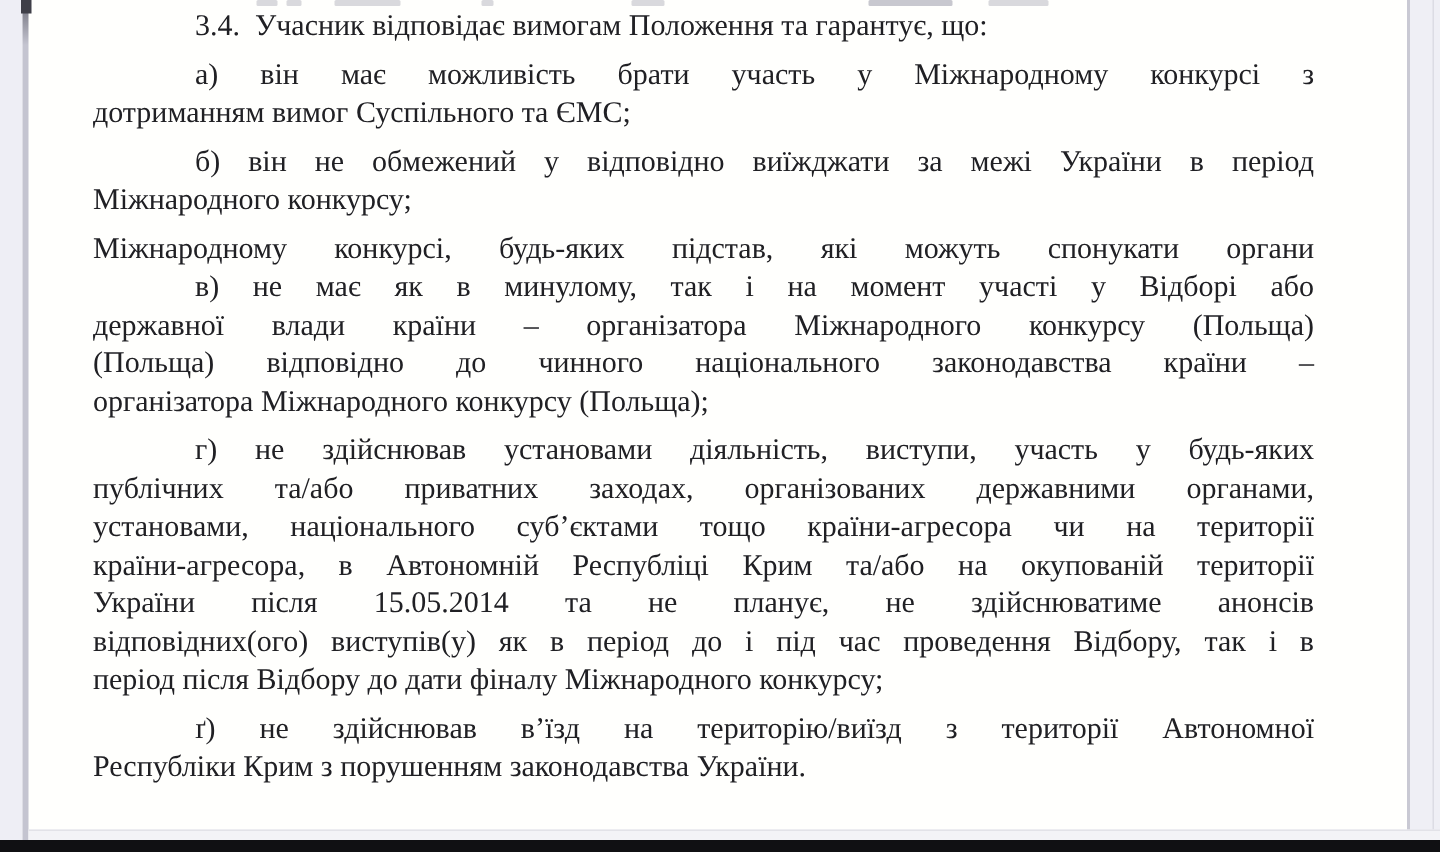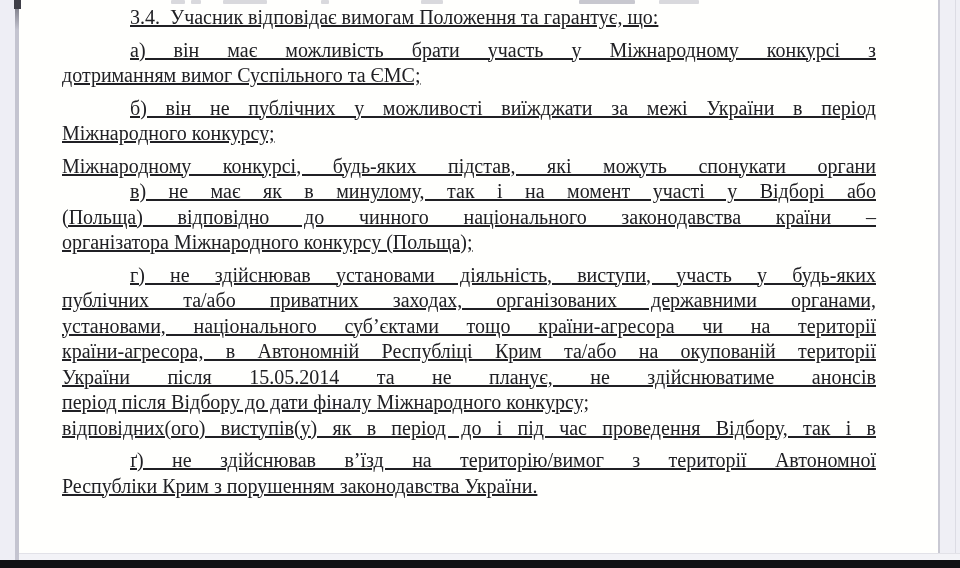--- a/index.html
+++ b/index.html
@@ -37,21 +37,20 @@
     padding:5px 62px 0 43px;
     color:var(--text);
     font-size:20px;
     line-height:25.5px;
   }
   .para{margin:0 0 7px 0;}
   .line{
     text-align:justify;
     text-align-last:justify;
     white-space:normal;
-    text-decoration:underline;
   }
   .line.last{text-align-last:left;}
   .line.first{padding-left:68px;}
   .remnant{position:absolute;top:0;height:4px;background:var(--remnant);opacity:.55;border-radius:1px;}
 </style>
 </head>
 <body>
 
 <div class="viewport">
 
@@ -67,40 +66,41 @@
 
     <div class="doc-body" id="doc-body">
         <div class="para">
           <div class="line first last">3.4.&nbsp; Учасник відповідає вимогам Положення та гарантує, що:</div>
         </div>
         <div class="para">
           <div class="line first">а) він має можливість брати участь у Міжнародному конкурсі з</div>
           <div class="line last">дотриманням вимог Суспільного та ЄМС;</div>
         </div>
         <div class="para">
-          <div class="line first">б) він не публічних у можливості виїжджати за межі України в період</div>
+          <div class="line first">б) він не обмежений у відповідно виїжджати за межі України в період</div>
           <div class="line last">Міжнародного конкурсу;</div>
         </div>
         <div class="para">
           <div class="line">Міжнародному конкурсі, будь-яких підстав, які можуть спонукати органи</div>
           <div class="line first">в) не має як в минулому, так і на момент участі у Відборі або</div>
+          <div class="line">державної влади країни – організатора Міжнародного конкурсу (Польща)</div>
           <div class="line">(Польща) відповідно до чинного національного законодавства країни –</div>
           <div class="line last">організатора Міжнародного конкурсу (Польща);</div>
         </div>
         <div class="para">
           <div class="line first">г) не здійснював установами діяльність, виступи, участь у будь-яких</div>
           <div class="line">публічних та/або приватних заходах, організованих державними органами,</div>
           <div class="line">установами, національного суб’єктами тощо країни-агресора чи на території</div>
           <div class="line">країни-агресора, в Автономній Республіці Крим та/або на окупованій території</div>
           <div class="line">України після 15.05.2014 та не планує, не здійснюватиме анонсів</div>
+          <div class="line">відповідних(ого) виступів(у) як в період до і під час проведення Відбору, так і в</div>
           <div class="line last">період після Відбору до дати фіналу Міжнародного конкурсу;</div>
-          <div class="line">відповідних(ого) виступів(у) як в період до і під час проведення Відбору, так і в</div>
         </div>
         <div class="para">
-          <div class="line first">ґ) не здійснював в’їзд на територію/вимог з території Автономної</div>
+          <div class="line first">ґ) не здійснював в’їзд на територію/виїзд з території Автономної</div>
           <div class="line last">Республіки Крим з порушенням законодавства України.</div>
         </div>
       </div>
   </div>
 
   <div class="left-strip"></div>
   <div class="left-line"></div>
   <div class="left-cap"></div>
   <div class="right-line"></div>
   <div class="right-strip"></div>

